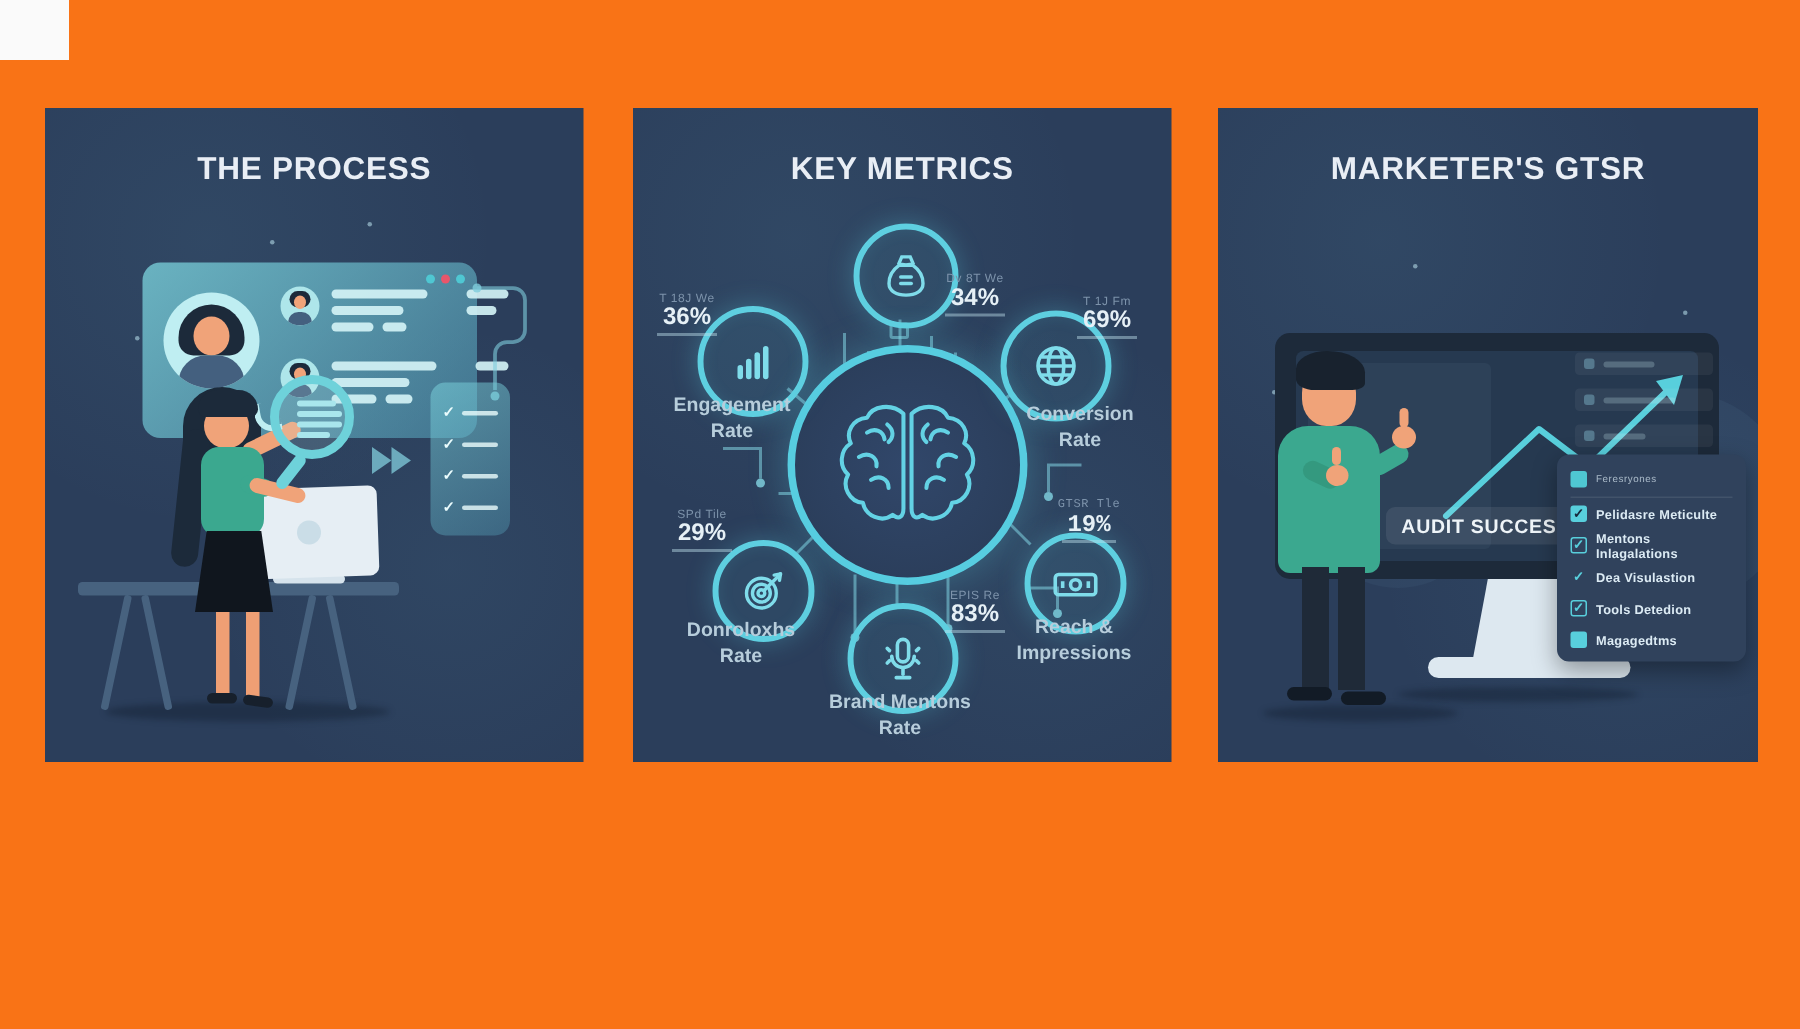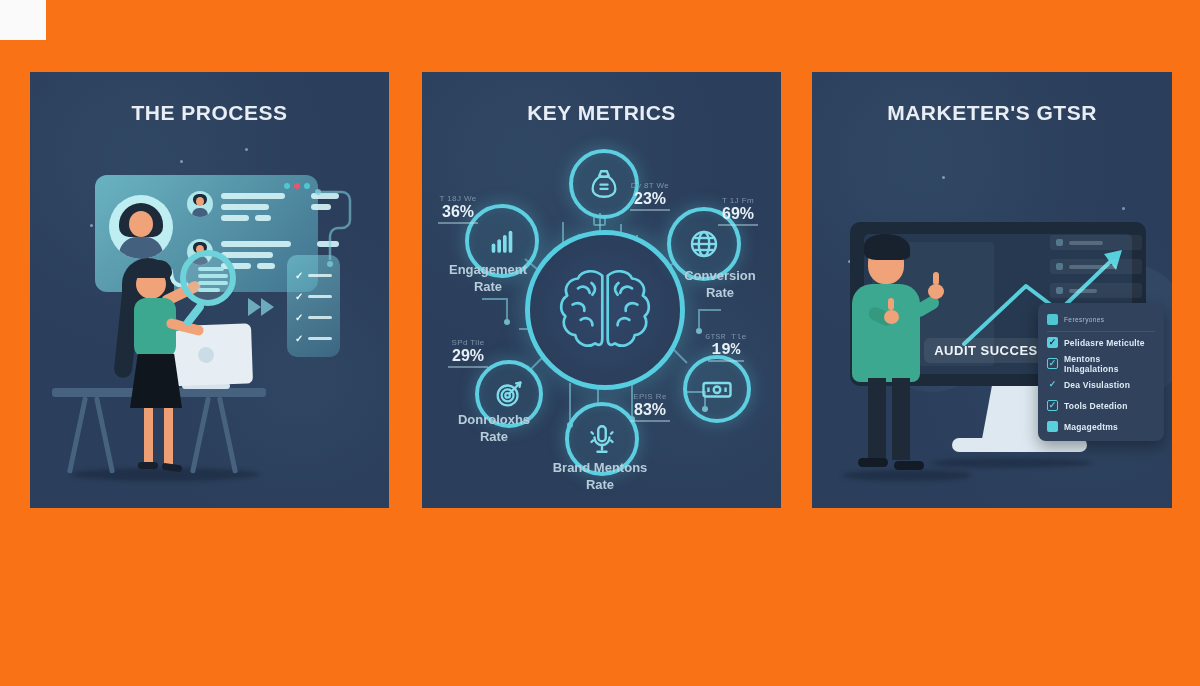--- a/index.html
+++ b/index.html
@@ -286,21 +286,21 @@
         <g fill="none" stroke="#7fdcea" stroke-width="1.6" stroke-linecap="round">
           <path d="M10 3 h4 l1.3 3 c-1.5 1 -5.1 1 -6.6 0 Z"></path>
           <path d="M8.7 7 C5.2 9.5 4 13 4 15.5 C4 19 7.5 21 12 21 C16.5 21 20 19 20 15.5 C20 13 18.8 9.5 15.3 7 Z"></path>
           <path d="M9.5 12.5 h5"></path>
             <path d="M9.5 15.5 h5"></path>
         </g>
       </svg>
     </div>
     <div class="stat" style="left:196px;top:78px;width:64px;margin-top:31px;">
       <div class="tag">Dv 8T We</div>
-      <div class="value">23%</div>
+      <div class="value">34%</div>
     </div>
 
     <div class="node" style="left:43px;top:132px;width:66px;height:66px;">
       <svg width="34" height="34" viewBox="0 0 24 24">
         <g stroke="#7fdcea" stroke-width="2.6" stroke-linecap="round">
           <path d="M6 19 v-4"></path>
             <path d="M10 19 v-7"></path>
             <path d="M14 19 v-10"></path>
             <path d="M18 19 v-13"></path>
         </g>
@@ -374,20 +374,21 @@
           <circle cx="12" cy="12.5" r="2.2"></circle>
           <path d="M6.3 11 v3"></path>
             <path d="M17.7 11 v3"></path>
         </g>
       </svg>
     </div>
     <div class="stat" style="left:272px;top:260px;width:64px;font-family:Liberation Mono, monospace;">
       <div class="tag">GTSR Tle</div>
       <div class="value">19%</div>
     </div>
+    <div class="mlabel" style="left:244px;top:338px;width:100px;">Reach &amp; Impressions</div>
   </section>
 
   <section class="panel" style="left:812px;width:360px;">
     <h2 class="panel-title">MARKETER'S GTSR</h2>
     <div class="bg-blob" style="left:60px;top:200px;width:120px;height:120px;"></div>
     <div class="bg-blob" style="left:240px;top:190px;width:140px;height:140px;"></div>
     <div class="dot" style="left:130px;top:104px;"></div>
     <div class="dot" style="left:310px;top:135px;"></div>
     <div class="dot" style="left:36px;top:188px;"></div>
 

